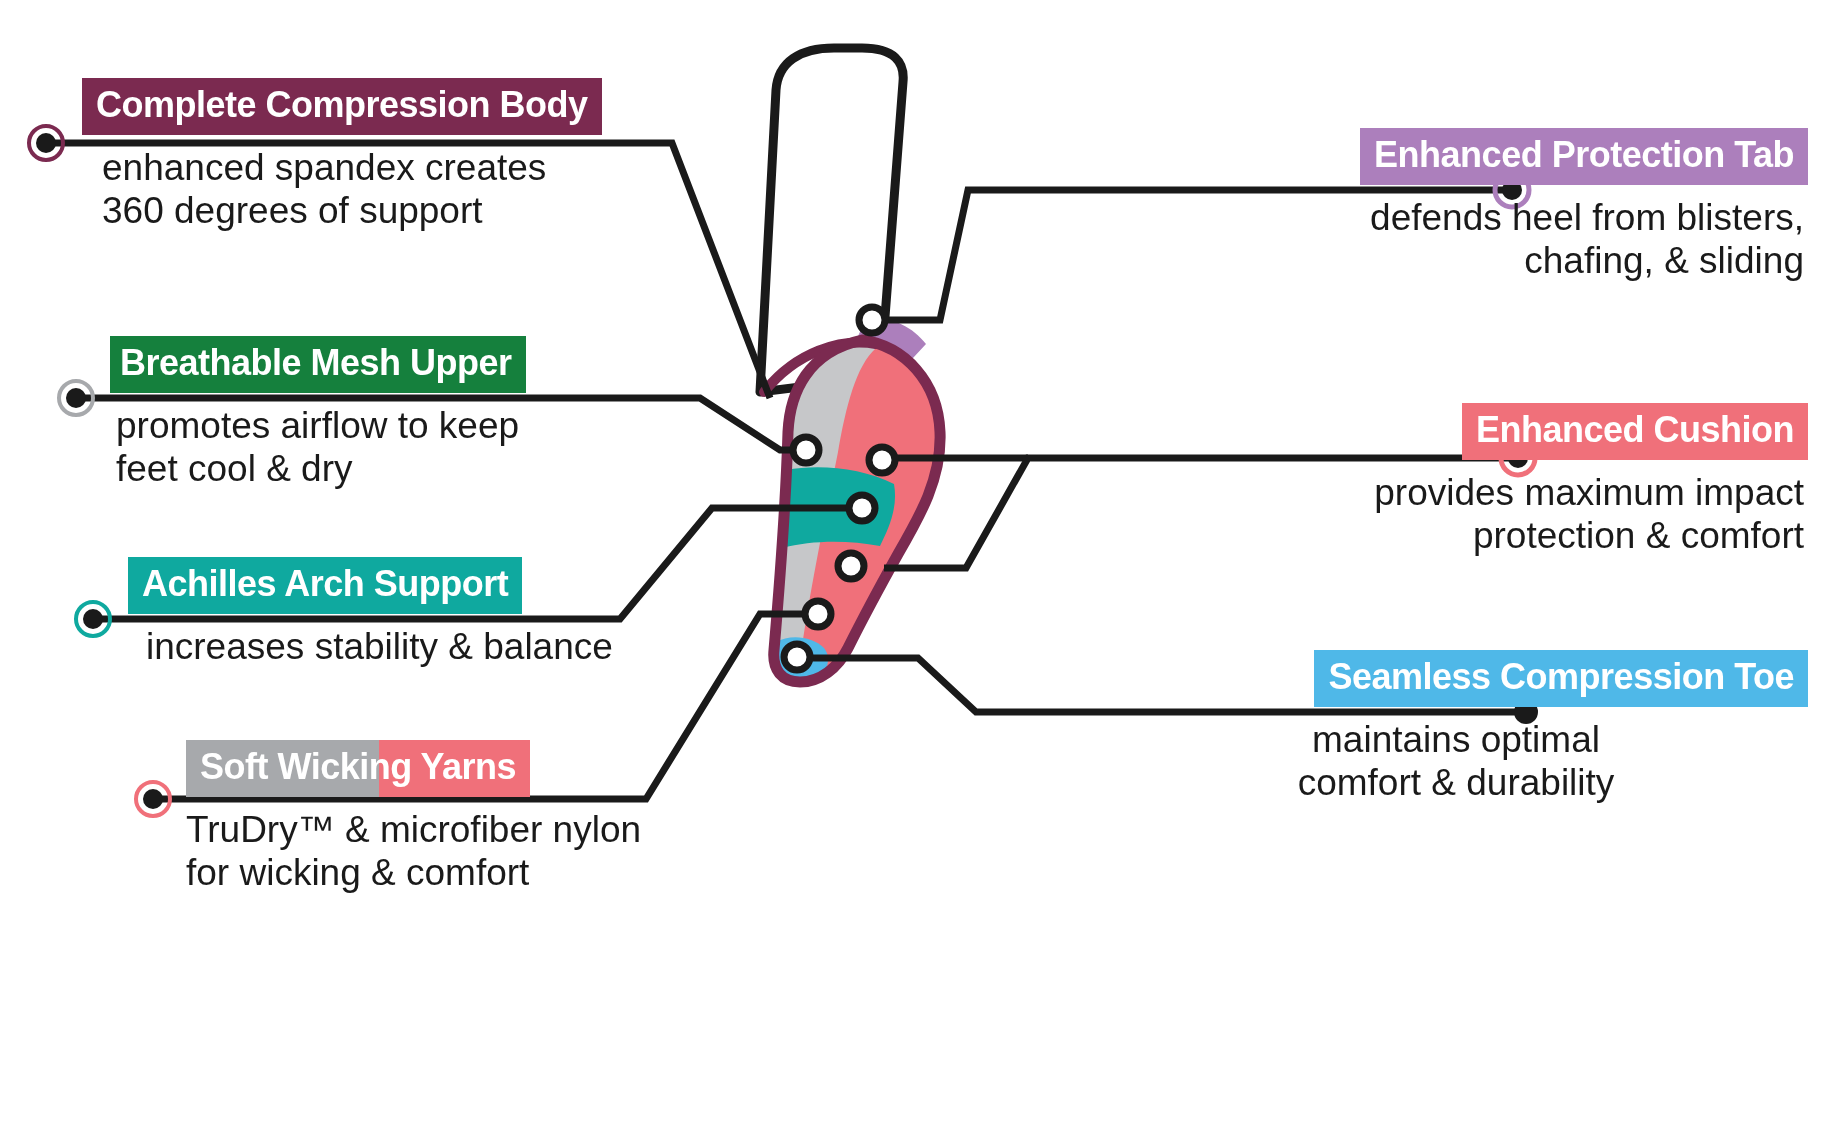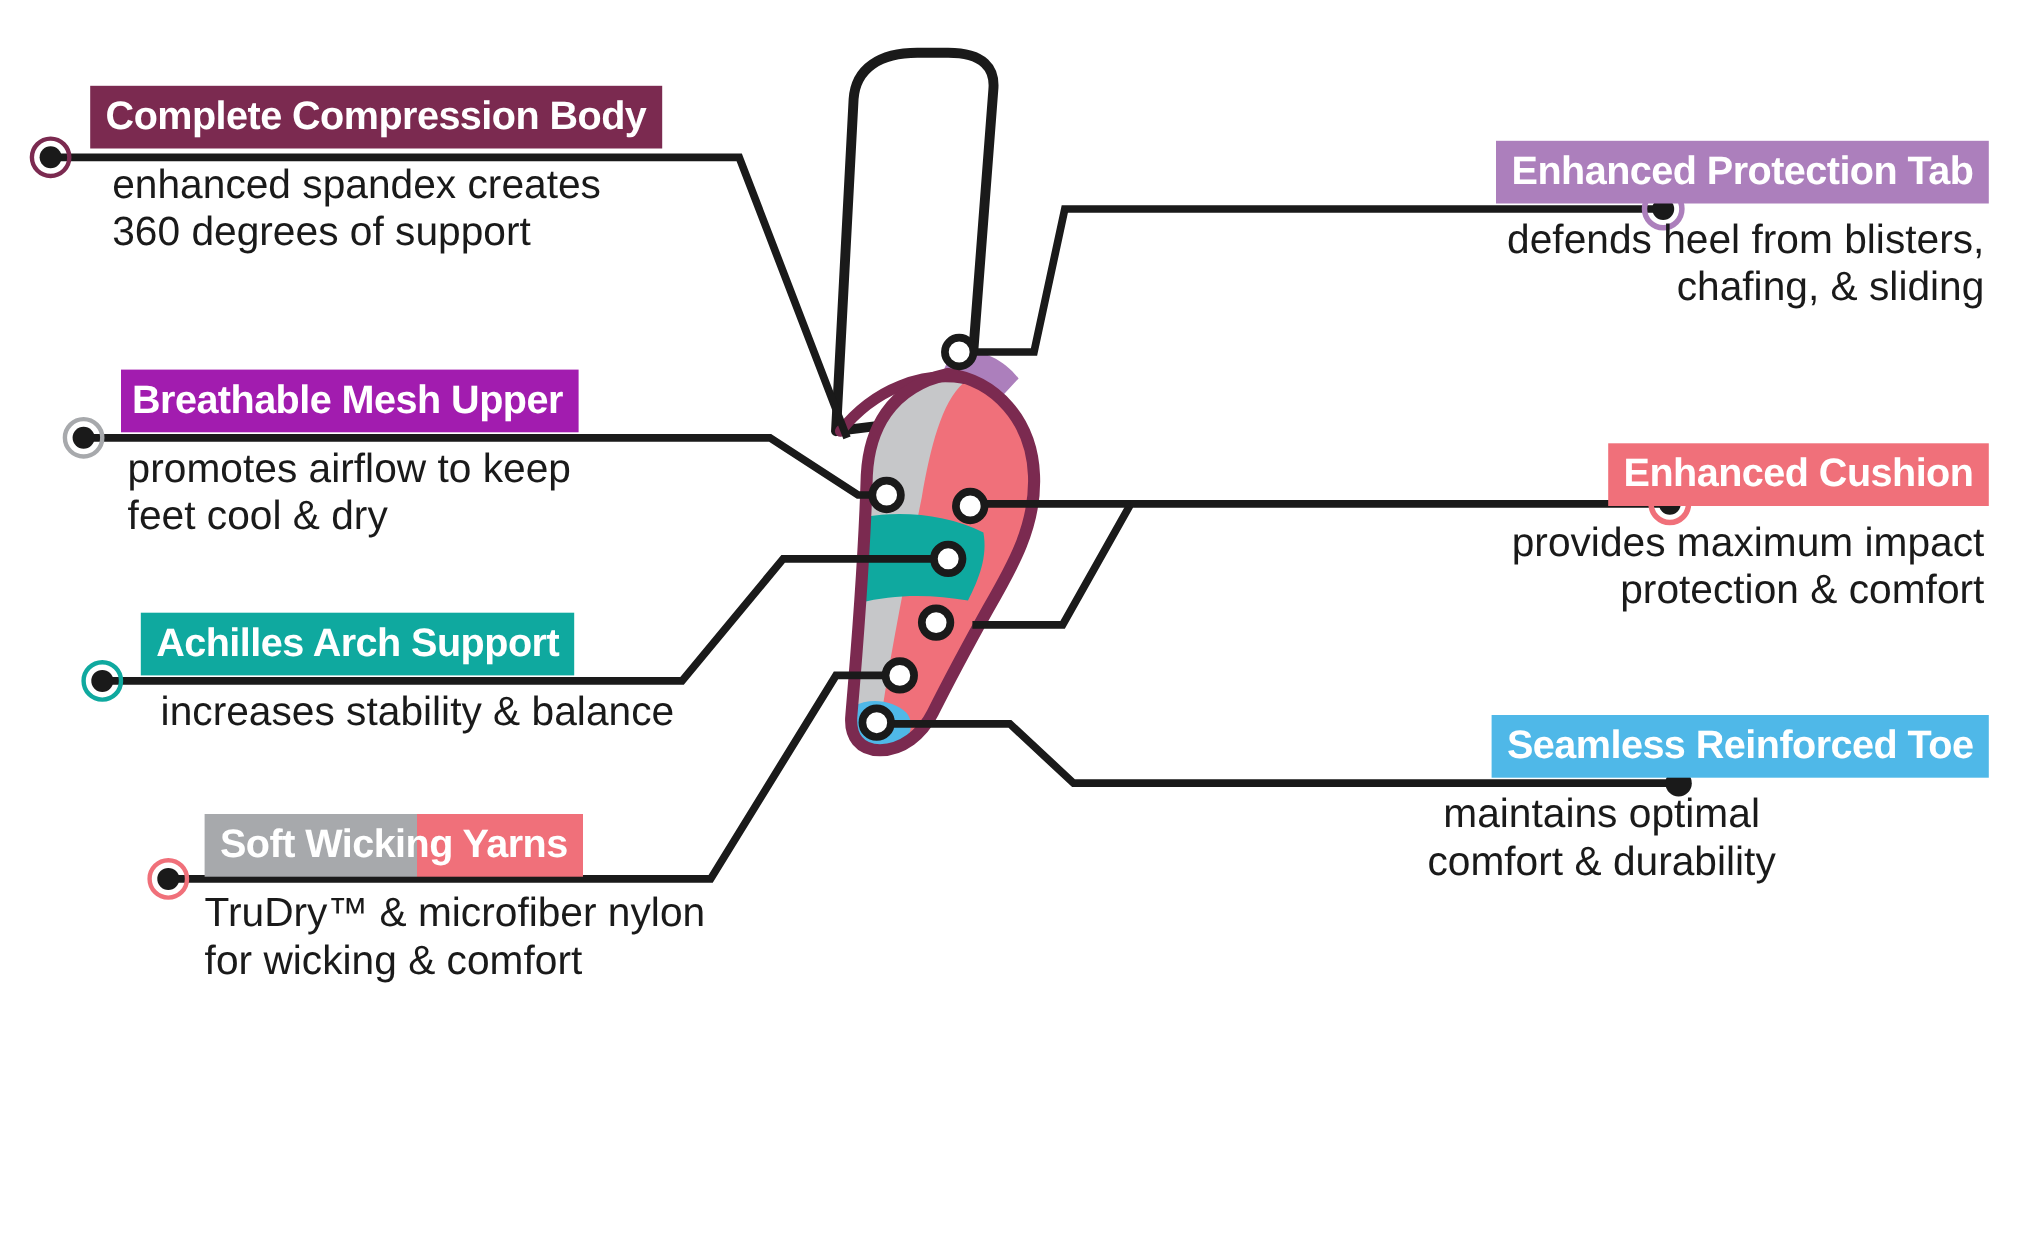--- a/index.html
+++ b/index.html
@@ -145,21 +145,21 @@
     </g>
   </svg>
 
   <div class="callout left-col" style="left:82px; top:78px; width:620px;">
     <div class="tag" style="background:#7B2A50;">Complete Compression Body</div>
     <div class="desc left" style="margin-left:20px;">enhanced spandex creates
 360 degrees of support</div>
   </div>
 
   <div class="callout left-col" style="left:110px; top:336px; width:600px;">
-    <div class="tag" style="background:#a21caf;padding-left:10px;">Breathable Mesh Upper</div>
+    <div class="tag" style="background:#15803d;padding-left:10px;">Breathable Mesh Upper</div>
     <div class="desc left" style="margin-left:6px;">promotes airflow to keep
 feet cool &amp; dry</div>
   </div>
 
   <div class="callout left-col" style="left:128px; top:557px; width:600px;">
     <div class="tag" style="background:#0FA99F;">Achilles Arch Support</div>
     <div class="desc left" style="margin-left:18px;">increases stability &amp; balance</div>
   </div>
 
   <div class="callout left-col" style="left:186px; top:740px; width:620px;">
@@ -174,18 +174,18 @@
 chafing, &amp; sliding</div>
   </div>
 
   <div class="callout right-col" style="right:30px; top:403px; width:700px;">
     <div class="tag" style="background:#F0707A;">Enhanced Cushion</div>
     <div class="desc right" style="margin-right:4px;">provides maximum impact
 protection &amp; comfort</div>
   </div>
 
   <div class="callout right-col" style="right:30px; top:650px; width:700px;">
-    <div class="tag" style="background:#4FB8E8;">Seamless Reinforced Toe</div>
+    <div class="tag" style="background:#4FB8E8;">Seamless Compression Toe</div>
     <div class="desc center" style="margin-right:4px; text-align:center;">maintains optimal
 comfort &amp; durability</div>
   </div>
 
 </div>
 
 </body></html>

